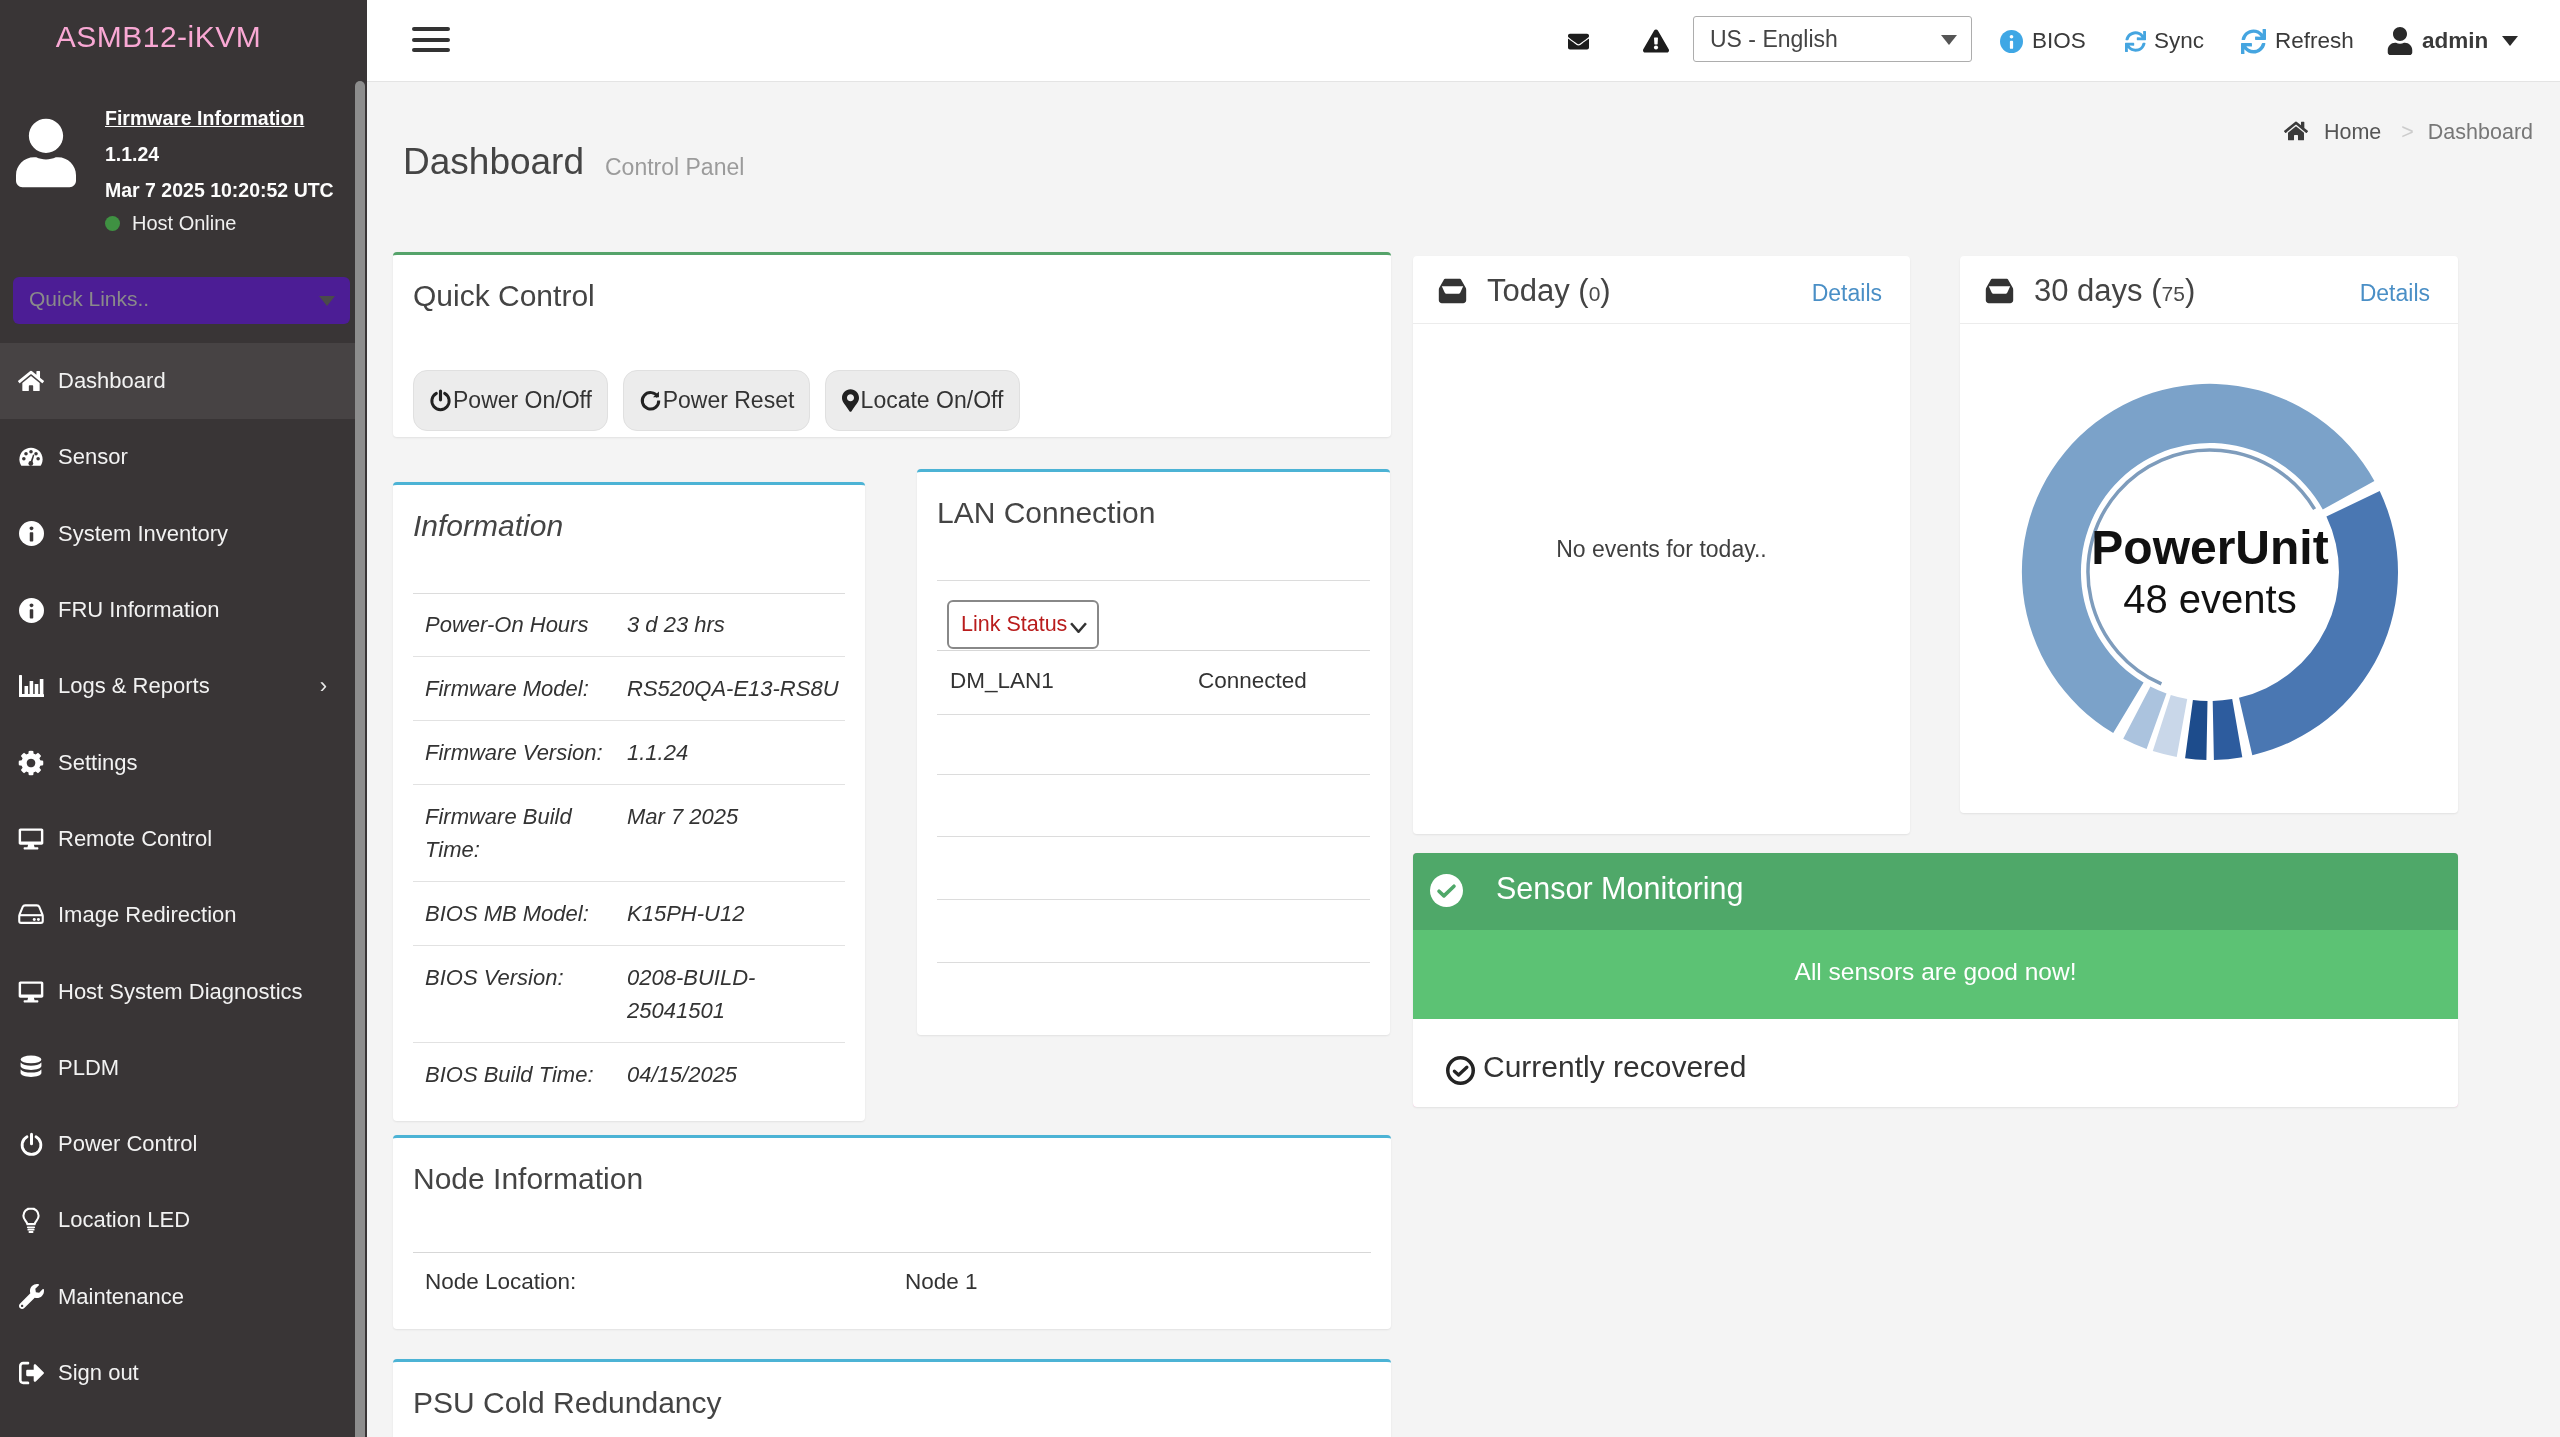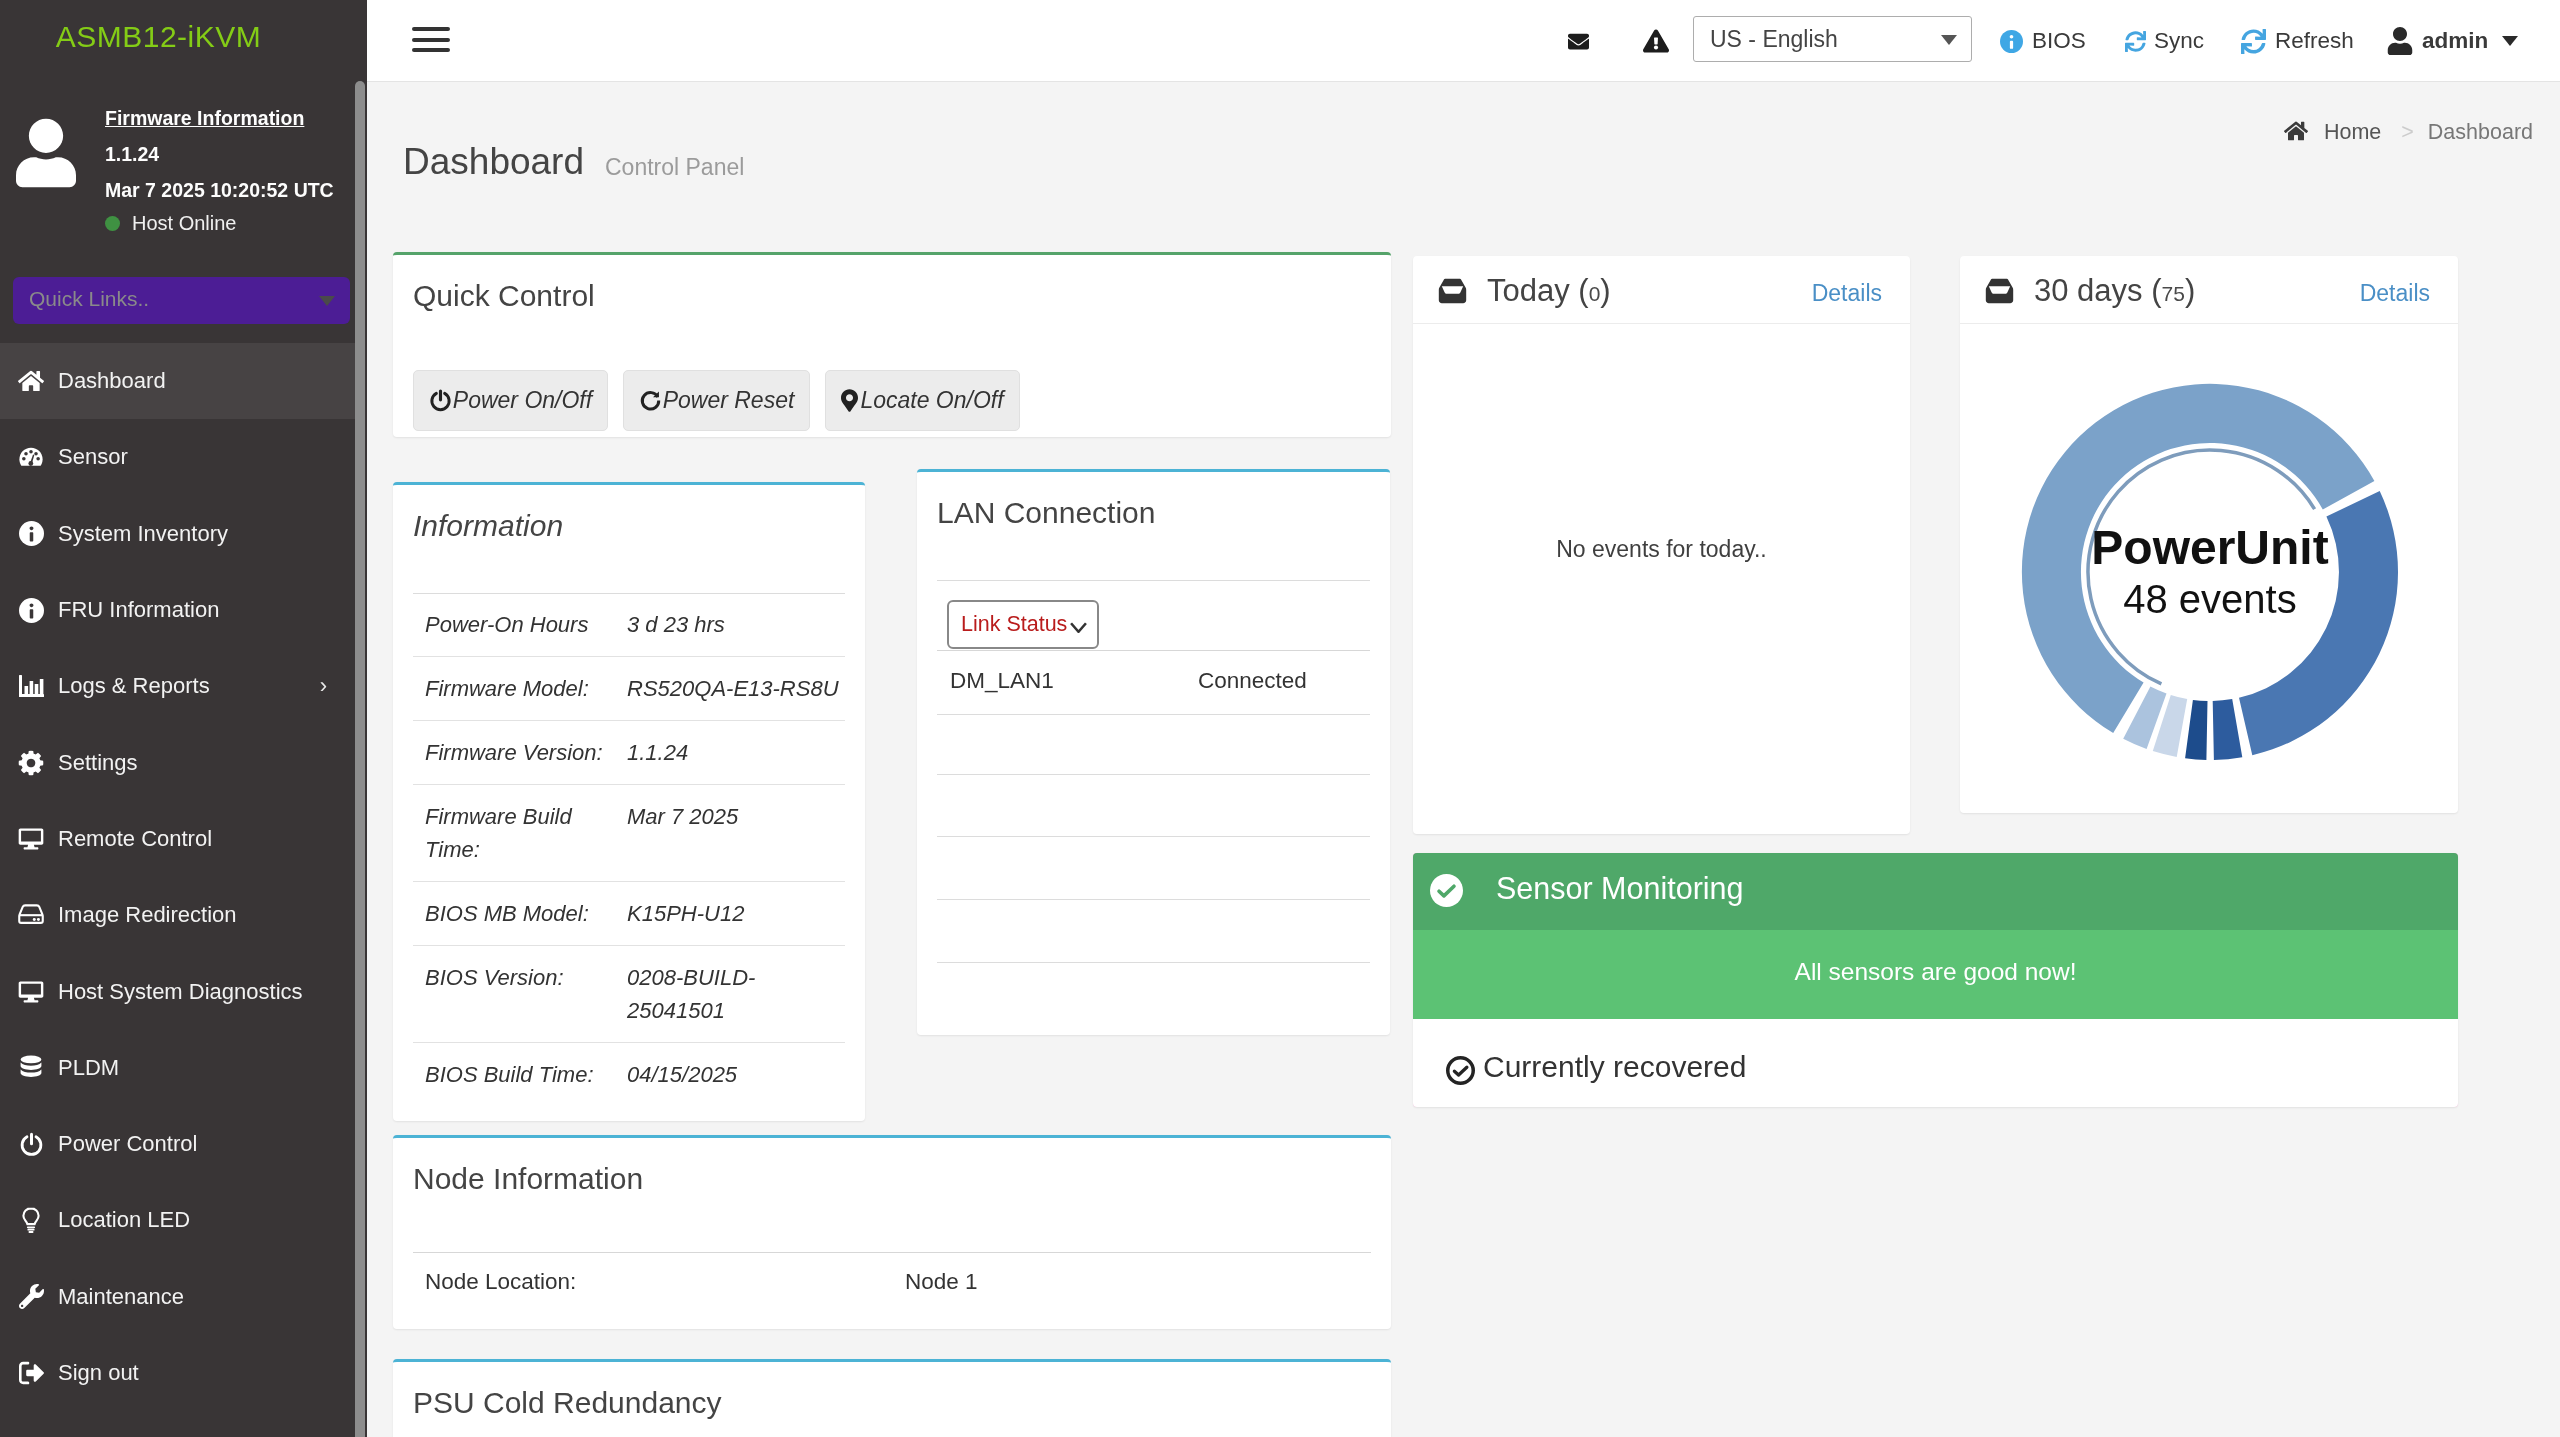--- a/index.html
+++ b/index.html
@@ -1,20 +1,20 @@
 <!DOCTYPE html>
 <html><head>
 <meta charset="utf-8">
 <style>
 * { margin:0; padding:0; box-sizing:border-box; }
 html,body { width:2560px; height:1437px; overflow:hidden; font-family:"Liberation Sans",sans-serif; background:#f4f4f4; -webkit-font-smoothing:antialiased; }
 
 
 #sidebar { position:absolute; left:0; top:0; width:367px; height:1437px; background:#393536; color:#f5f5f5; }
-#brand { position:absolute; top:20px; left:0; width:317px; text-align:center; font-size:30px; color:#84cc16; letter-spacing:0.5px; }
+#brand { position:absolute; top:20px; left:0; width:317px; text-align:center; font-size:30px; color:#f9a8d4; letter-spacing:0.5px; }
 #avatar { position:absolute; left:16px; top:110px; }
 #fwinfo { position:absolute; left:105px; top:100px; font-size:19.5px; font-weight:bold; color:#fdfdfd; line-height:36px; }
 #fwinfo .u { text-decoration:underline; }
 #hoston { position:absolute; left:105px; top:212px; font-size:20px; color:#f0f0f0; }
 #hoston .dot { display:inline-block; width:15px; height:15px; border-radius:50%; background:#3f9142; margin-right:12px; vertical-align:-1px; }
 #qlinks { position:absolute; left:13px; top:277px; width:337px; height:47px; background:#4c1d95; border-radius:6px; }
 #qlinks span { position:absolute; left:16px; top:10px; font-size:21px; color:#8a8a8a; }
 #qlinks .car { position:absolute; right:15px; top:19px; width:0; height:0; border-left:8px solid transparent; border-right:8px solid transparent; border-top:10px solid #4a4a4a; }
 #menu { position:absolute; left:0; top:343px; width:355px; }
 .mi { position:relative; height:76.3px; }
@@ -39,21 +39,21 @@
 #crumb { position:absolute; top:120px; right:27px; font-size:21.5px; color:#555; }
 
 
 .card { position:absolute; background:#fff; border-radius:4px; box-shadow:0 1px 2px rgba(0,0,0,0.08); }
 .card.topg { border-top:3px solid #55a36a; }
 .card.topc { border-top:3px solid #4cb3d5; }
 .ctitle { position:absolute; left:20px; top:24px; font-size:30px; color:#444; }
 .hr { position:absolute; left:20px; right:20px; height:1px; background:#dcdcdc; }
 
 
-.qbtn { position:absolute; top:115px; height:61px; background:#ececec; border:1px solid #e0e0e0; border-radius:5px; font-size:23px; color:#333; display:flex; align-items:center; justify-content:center;font-style:italic; }
+.qbtn { position:absolute; top:115px; height:61px; background:#ececec; border:1px solid #e0e0e0; border-radius:14px; font-size:23px; color:#333; display:flex; align-items:center; justify-content:center; }
 
 table.info { border-collapse:collapse; font-size:22px; color:#333; width:100%; table-layout:fixed; }
 table.info td { border-bottom:1px solid #e2e2e2; padding:15px 0 15px 0; vertical-align:top; line-height:33px; }
 table.info td.l { width:214px; padding-left:12px; }
 table.info td.v { padding-left:0px; }
 
 .evhead { position:absolute; left:0; top:0; right:0; height:68px; border-bottom:1px solid #ececec; }
 .evhead .tt { position:absolute; left:74px; top:17px; font-size:31px; color:#444; }
 .evhead .tt small { font-size:21px; color:#4a4a4a; }
 .evhead .dt { position:absolute; right:28px; top:24px; font-size:23px; color:#4a8fc6; }

